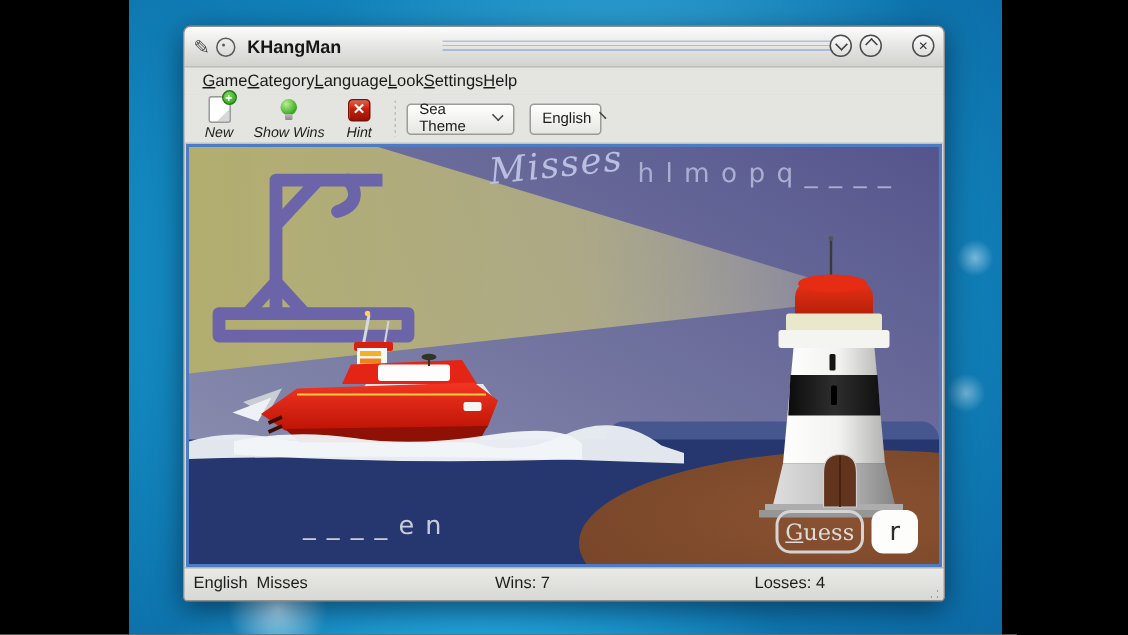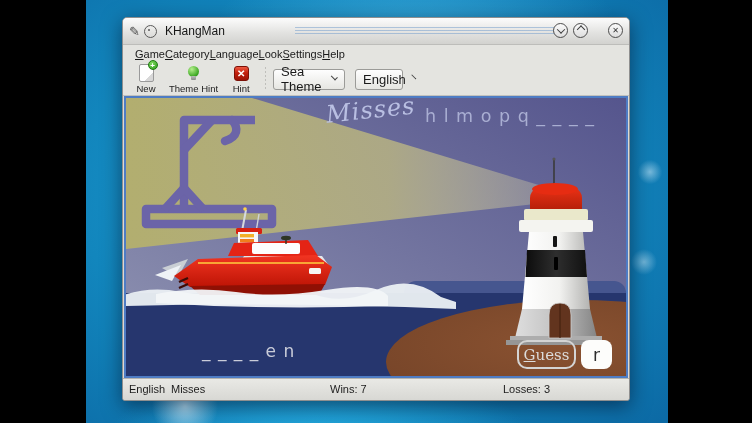--- a/index.html
+++ b/index.html
@@ -31,21 +31,21 @@
   .titlebar{
     height:26px;display:flex;align-items:center;position:relative;
     background:linear-gradient(#fcfcfc,#e3e3e1 55%,#d2d2cf);
     border-bottom:1px solid #bdbdba;padding:0 6px;
   }
   .app-icon{font-size:13px;line-height:13px;color:#4a4a4a;margin-right:4px;}
   .ring-icon{width:11px;height:11px;border:1.4px solid #5a5a5a;border-radius:50%;
     margin-right:8px;position:relative;}
   .ring-icon:after{content:"";position:absolute;left:3.5px;top:3.5px;width:2px;height:2px;
     background:#5a5a5a;border-radius:50%;}
-  .title-text{font-size:12px;font-weight:normal;color:#161616;}
+  .title-text{font-size:12px;font-weight:bold;color:#161616;}
   .title-stripes{
     position:absolute;left:172px;top:9px;width:262px;height:9px;
     background:repeating-linear-gradient(to bottom, rgba(120,160,205,.55) 0 1px, rgba(255,255,255,0) 1px 3px);
   }
   .win-btns{position:absolute;right:6px;top:5px;display:flex;align-items:center;}
   .win-btn{width:15px;height:15px;border:1.4px solid #4c4c4c;border-radius:50%;
     display:flex;align-items:center;justify-content:center;margin-left:5px;
     background:linear-gradient(#fafafa,#dedede);box-sizing:border-box;}
   .win-btn.close{margin-left:20px;font-size:8px;color:#333;line-height:8px;}
   .chev{width:5px;height:5px;border-left:1.5px solid #3c3c3c;border-bottom:1.5px solid #3c3c3c;}
@@ -58,40 +58,40 @@
   }
   .menubar .mi{cursor:default;}
   .menubar u, .guess-btn u{text-decoration:underline;}
 
   .toolbar{
     height:32px;background:#e4e4e0;border-bottom:1px solid #c2c2be;
     display:flex;align-items:center;padding:0 4px;
   }
   .tbtn{display:flex;flex-direction:column;align-items:center;justify-content:flex-start;
     margin:0 4px;min-width:30px;}
-  .tbtn .lbl{font-size:9.5px;color:#1c1c1c;margin-top:1px;white-space:nowrap;}
+  .tbtn .lbl{font-size:9.5px;color:#1c1c1c;margin-top:1px;white-space:nowrap;font-style:italic;}
   .ticon{height:18px;display:flex;align-items:center;justify-content:center;position:relative;}
   .icon-page{width:13px;height:16px;background:linear-gradient(135deg,#fff 70%,#d8d8d8 71%);
     border:1px solid #9a9a9a;border-radius:2px;position:relative;}
   .icon-page .plus{position:absolute;right:-5px;top:-5px;width:10px;height:10px;border-radius:50%;
     background:radial-gradient(circle at 35% 30%, #7ed95e, #2c9a1d);color:#fff;font-size:8px;
     font-weight:bold;line-height:10px;text-align:center;border:1px solid #1f7a12;box-sizing:border-box;}
   .icon-bulb{width:11px;height:11px;border-radius:50%;
     background:radial-gradient(circle at 35% 30%, #b6f08e, #3aa621 70%, #237a10);position:relative;margin-top:-3px;}
   .icon-bulb:after{content:"";position:absolute;left:3px;top:10px;width:5px;height:4px;
     background:linear-gradient(#bdbdbd,#8a8a8a);border-radius:1px;}
   .icon-quit{width:15px;height:15px;border-radius:3px;border:1px solid #7c1006;
     background:linear-gradient(#ef5a42,#c3200d 45%,#9a1205);display:flex;align-items:center;justify-content:center;
     color:#fff;font-size:10px;font-weight:bold;box-sizing:border-box;}
   .tsep{width:1px;height:24px;margin:0 5px;
     background:repeating-linear-gradient(to bottom,#bfbfbb 0 2px, #e4e4e0 2px 4px);}
   .combo{
     height:21px;border:1px solid #9b9b98;border-radius:3px;
     background:linear-gradient(#fefefe,#e6e6e2);display:flex;align-items:center;
-    justify-content:space-between;font-size:13px;color:#1a1a1a;padding:0 7px;box-sizing:border-box;
+    justify-content:space-between;font-size:10px;color:#1a1a1a;padding:0 7px;box-sizing:border-box;
   }
   .combo .cchev{width:5px;height:5px;border-left:1.5px solid #444;border-bottom:1.5px solid #444;
     transform:rotate(-45deg) translate(1px,-2px);margin-left:8px;}
   .combo.theme{width:72px;margin-left:2px;}
   .combo.lang{width:48px;margin-left:10px;}
 
   
   .game{
     position:relative;height:282px;margin:0 1px;border:2px solid #4e7cc4;box-sizing:border-box;
     overflow:hidden;background:#5f5f97;
@@ -167,21 +167,21 @@
           <span class="icon-page">
             <span class="plus">+</span>
           </span>
         </span>
       <span class="lbl">New</span>
     </div>
     <div class="tbtn">
       <span class="ticon">
           <span class="icon-bulb"></span>
         </span>
-      <span class="lbl">Theme Hint</span>
+      <span class="lbl">Show Wins</span>
     </div>
     <div class="tbtn">
       <span class="ticon">
           <span class="icon-quit">✕</span>
         </span>
       <span class="lbl">Hint</span>
     </div>
     <div class="tsep"></div>
     <div class="combo theme">
       <span>Sea Theme</span>
@@ -301,17 +301,17 @@
     <div class="overlay missed-letters">h l m o p q _ _ _ _</div>
     <div class="overlay word-display">_ _ _ _ e n</div>
     <button class="guess-btn"><u>G</u>uess</button>
     <input class="guess-input" value="r" style="">
   </div>
 
   <div class="statusbar">
     <span class="sitem s-lang">English</span>
     <span class="sitem s-cat">Misses</span>
     <span class="sitem s-wins">Wins: 7</span>
-    <span class="sitem s-losses">Losses: 3</span>
+    <span class="sitem s-losses">Losses: 4</span>
     <span class="grip"></span>
   </div>
 
 </div>
 
 </body></html>

